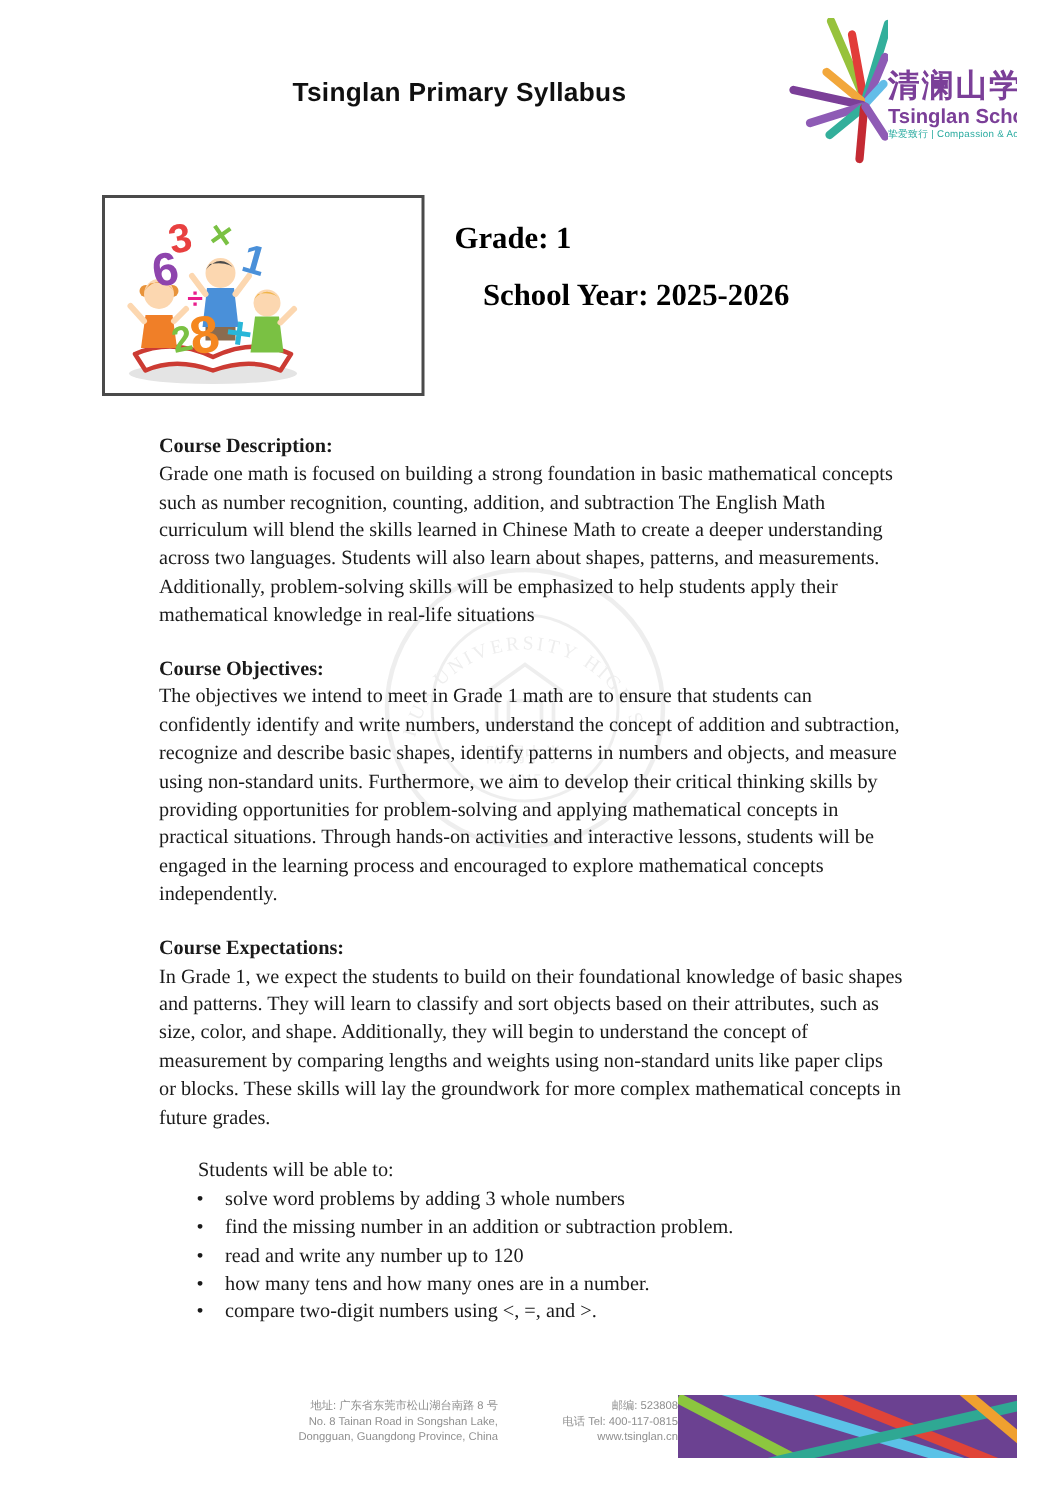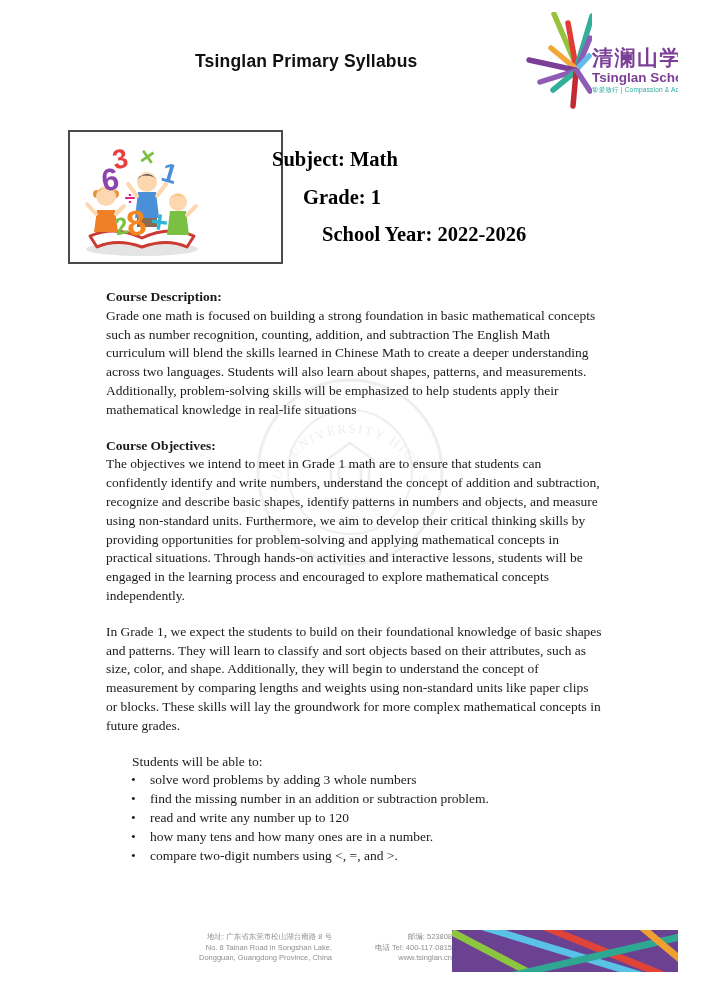--- a/index.html
+++ b/index.html
@@ -109,23 +109,22 @@
         <text x="42" y="58" font-size="31" transform="rotate(-10 42 58)" fill="#8e44ad">6</text>
         <text x="60" y="73" font-size="19" fill="#e91e8c">÷</text>
         <text x="68" y="103" font-size="35" transform="rotate(-8 68 103)" fill="#f5871f">8</text>
         <text x="53" y="102" font-size="24" transform="rotate(-12 53 102)" fill="#7ac143">2</text>
         <text x="88" y="100" font-size="30" transform="rotate(8 88 100)" fill="#29b6d8">+</text>
       </g>
     </svg>
   </div>
 
   <div class="subject">
-    <div class="l1">Subject: Math</div>
     <div class="l2">Grade: 1</div>
-    <div class="l3">School Year: 2022-2026</div>
+    <div class="l3">School Year: 2025-2026</div>
   </div>
 
   <svg class="watermark" width="194" height="194" viewBox="0 0 194 194">
     <g stroke="#8a8a8a" fill="none">
       <circle cx="97" cy="97" r="92" stroke-width="3"></circle>
       <circle cx="97" cy="97" r="62" stroke-width="2"></circle>
       <path id="wmArc" d="M 25 112 A 75 75 0 0 1 169 112" stroke="none"></path>
       <path d="M72 86 L97 68 L122 86 M78 86 L78 108 M116 86 L116 108 M70 108 L124 108 M86 92 L108 92 M86 92 L86 108 M108 92 L108 108" stroke-width="2.5"></path>
     </g>
     <text font-family="Liberation Serif, serif" fill="#8a8a8a" font-size="13" letter-spacing="2">
@@ -138,20 +137,21 @@
   <div class="content">
     <div class="section">
       <div class="sec-head">Course Description:</div>
       <div class="sec-body">Grade one math is focused on building a strong foundation in basic mathematical concepts such as number recognition, counting, addition, and subtraction The English Math curriculum will blend the skills learned in Chinese Math to create a deeper understanding across two languages. Students will also learn about shapes, patterns, and measurements. Additionally, problem-solving skills will be emphasized to help students apply their mathematical knowledge in real-life situations</div>
     </div>
     <div class="section mt">
       <div class="sec-head">Course Objectives:</div>
       <div class="sec-body">The objectives we intend to meet in Grade 1 math are to ensure that students can confidently identify and write numbers, understand the concept of addition and subtraction, recognize and describe basic shapes, identify patterns in numbers and objects, and measure using non-standard units. Furthermore, we aim to develop their critical thinking skills by providing opportunities for problem-solving and applying mathematical concepts in practical situations. Through hands-on activities and interactive lessons, students will be engaged in the learning process and encouraged to explore mathematical concepts independently.</div>
     </div>
     <div class="section mt">
+      <div class="sec-head">Course Expectations:</div>
       <div class="sec-body">In Grade 1, we expect the students to build on their foundational knowledge of basic shapes and patterns. They will learn to classify and sort objects based on their attributes, such as size, color, and shape. Additionally, they will begin to understand the concept of measurement by comparing lengths and weights using non-standard units like paper clips or blocks. These skills will lay the groundwork for more complex mathematical concepts in future grades.</div>
     </div>
     <div class="abilities mt">
       <div class="abilities-intro">Students will be able to:</div>
       <ul class="abilities-list">
         <li>solve word problems by adding 3 whole numbers</li>
         <li>find the missing number in an addition or subtraction problem.</li>
         <li>read and write any number up to 120</li>
         <li>how many tens and how many ones are in a number.</li>
         <li>compare two-digit numbers using &lt;, =, and &gt;.</li>

